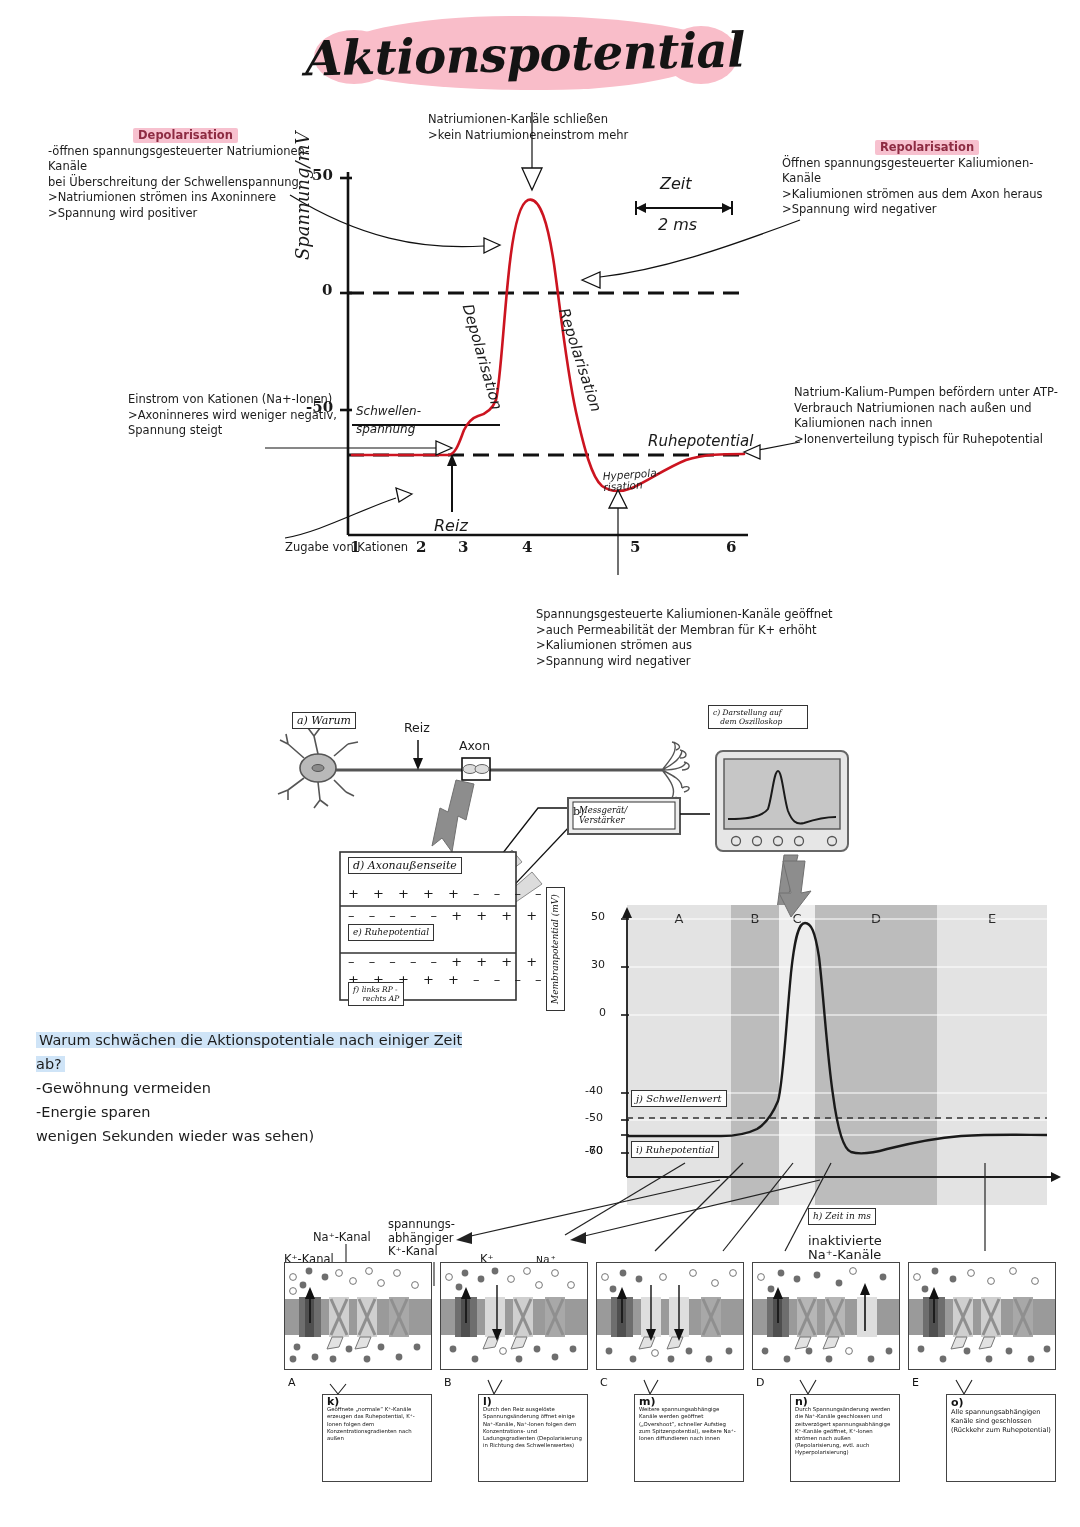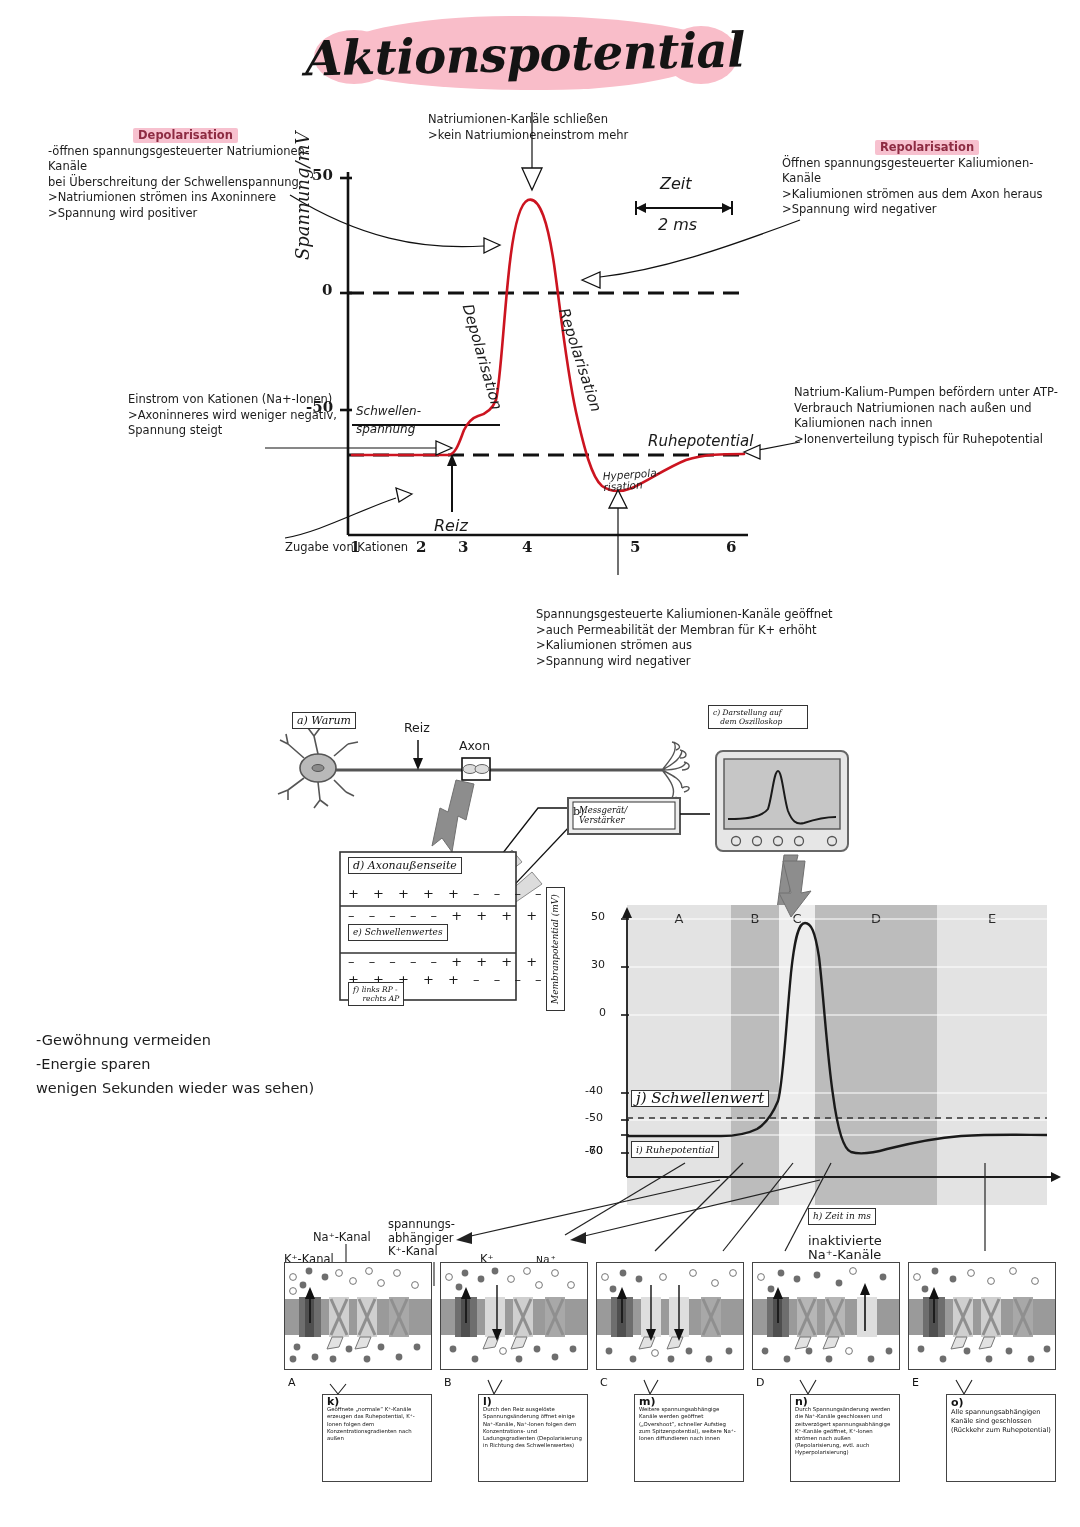--- a/index.html
+++ b/index.html
@@ -280,21 +280,21 @@
 
   <div class="lbl-box script" style="left:22px; top:12px; font-size:11px;">a) Warum</div>
   <div class="abs hand" style="left:134px; top:20px; font-size:12.5px;">Reiz</div>
   <div class="abs hand" style="left:189px; top:38px; font-size:12.5px;">Axon</div>
   <div class="lbl-box script" style="left:305px; top:103px; width:98px; font-size:8.5px; line-height:10px; border:none;">Messgerät/<br>Verstärker</div>
   <div class="abs" style="left:303px; top:105px; font-size:11px; font-family:'DejaVu Serif',serif;">b)</div>
 
   <div class="lbl-box script" style="left:78px; top:157px; font-size:11px;">d) Axonaußenseite</div>
   <div class="abs" style="left:78px; top:186px; font-size:13px; letter-spacing:5px; font-family:'DejaVu Sans',sans-serif;">+  +  +  +  +  –  –  –  –  –</div>
   <div class="abs" style="left:78px; top:208px; font-size:13px; letter-spacing:5px;">–  –  –  –  –  +  +  +  +  +</div>
-  <div class="lbl-box script" style="left:78px; top:224px; font-size:9px;">e) Schwellenwertes</div>
+  <div class="lbl-box script" style="left:78px; top:224px; font-size:9px;">e) Ruhepotential</div>
   <div class="abs" style="left:78px; top:254px; font-size:13px; letter-spacing:5px;">–  –  –  –  –  +  +  +  +  +</div>
   <div class="abs" style="left:78px; top:272px; font-size:13px; letter-spacing:5px;">+  +  +  +  +  –  –  –  –  –</div>
   <div class="lbl-box script" style="left:78px; top:282px; font-size:8px; line-height:9px;">f) <span style="font-size:7.5px;">links RP -<br>&nbsp;&nbsp;&nbsp;&nbsp;rechts AP</span></div>
 </div>
 
 <div class="abs" style="left:700px; top:705px; width:160px; height:160px;">
   <div class="lbl-box script" style="left:8px; top:0px; width:100px; font-size:7.5px; line-height:9px;">c) <span>Darstellung auf<br>&nbsp;&nbsp;&nbsp;dem Oszilloskop</span></div>
   <svg width="160" height="130" style="position:absolute;left:14px;top:44px;">
     <rect x="2" y="2" width="132" height="100" rx="7" fill="#e6e6e6" stroke="#666" stroke-width="2"></rect>
     <rect x="10" y="10" width="116" height="70" fill="#c6c6c6" stroke="#555" stroke-width="1.4"></rect>
@@ -308,20 +308,21 @@
       <circle cx="118" cy="92" r="4.5"></circle>
     </g>
   </svg>
   <svg width="120" height="80" style="position:absolute;left:40px;top:150px;">
     <polygon points="44,0 58,0 44,60 56,60 36,88 26,62 36,62" fill="#8d8d8d" stroke="#707070" stroke-width="1"></polygon>
   </svg>
 </div>
 
 <div class="abs" style="left:36px; top:1028px; width:450px;">
   <div class="hand" style="font-size:14.5px; line-height:24px;">
+    <div><span class="hl-blue">Warum schwächen die Aktionspotentiale nach einiger Zeit ab?</span></div>
     <div>-Gewöhnung vermeiden</div>
     <div>-Energie sparen</div>
     <div>wenigen Sekunden wieder was sehen)</div>
   </div>
 </div>
 
 <div class="abs" id="chart2">
 
   <div class="zone" style="left:12px;  width:104px; background:#e3e3e3;">
     <div class="zone-letter">A</div>
@@ -394,21 +395,21 @@
   <div class="abs" style="left:-16px; top:101px; font-size:11px;">0</div>
   <div class="abs" style="left:-30px; top:179px; font-size:11px;">-40</div>
   <div class="abs" style="left:-30px; top:206px; font-size:11px;">-50</div>
   <div class="abs" style="left:-30px; top:239px; font-size:11px;">-60</div>
   <div class="abs" style="left:-30px; top:239px; font-size:11px;">-70</div>
 
   <div class="abs" style="left:-72px; top:106px; transform:rotate(-90deg); transform-origin:left top; white-space:nowrap;">
     <span class="lbl-box script" style="position:static; display:inline-block; font-size:9px; padding:3px 6px;">Membranpotential (mV)</span>
   </div>
 
-  <div class="lbl-box script" style="left:16px; top:185px; font-size:15px;">j) Schwellenwert</div>
+  <div class="lbl-box script" style="left:16px; top:185px; font-size:10px;">j) Schwellenwert</div>
   <div class="lbl-box script" style="left:16px; top:236px; font-size:9.5px;">i) Ruhepotential</div>
 </div>
 
 <div class="lbl-box script" style="left:808px; top:1208px; font-size:9px;">h) Zeit in ms</div>
 
 <div class="abs" style="left:284px; top:1218px; width:420px;">
   <div class="abs" style="left:0px;   top:34px; font-size:11.5px;">K⁺-Kanal</div>
   <div class="abs" style="left:29px;  top:12px; font-size:11.5px;">Na⁺-Kanal</div>
   <div class="abs" style="left:104px; top:0px;  font-size:11.5px; line-height:13.5px;">spannungs-<br>abhängiger<br>K⁺-Kanal</div>
   <div class="abs" style="left:196px; top:34px; font-size:11.5px;">K⁺</div>

